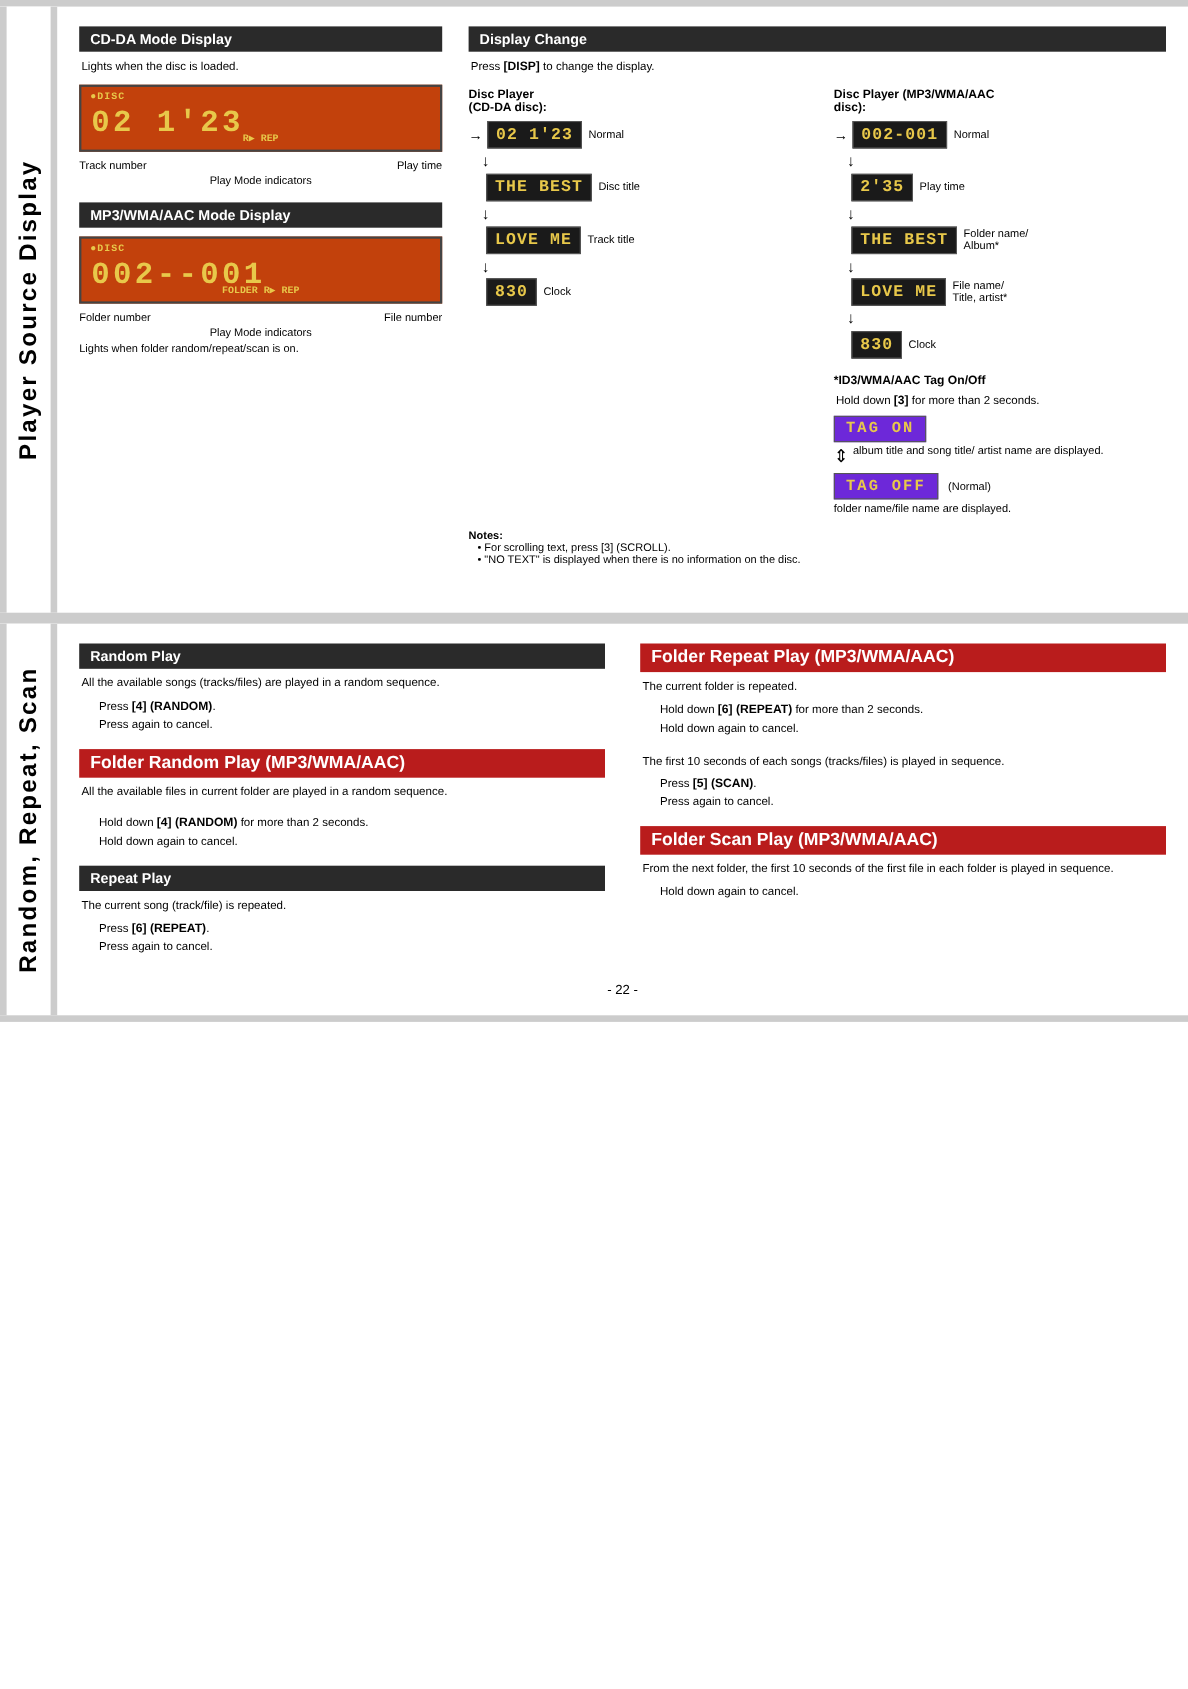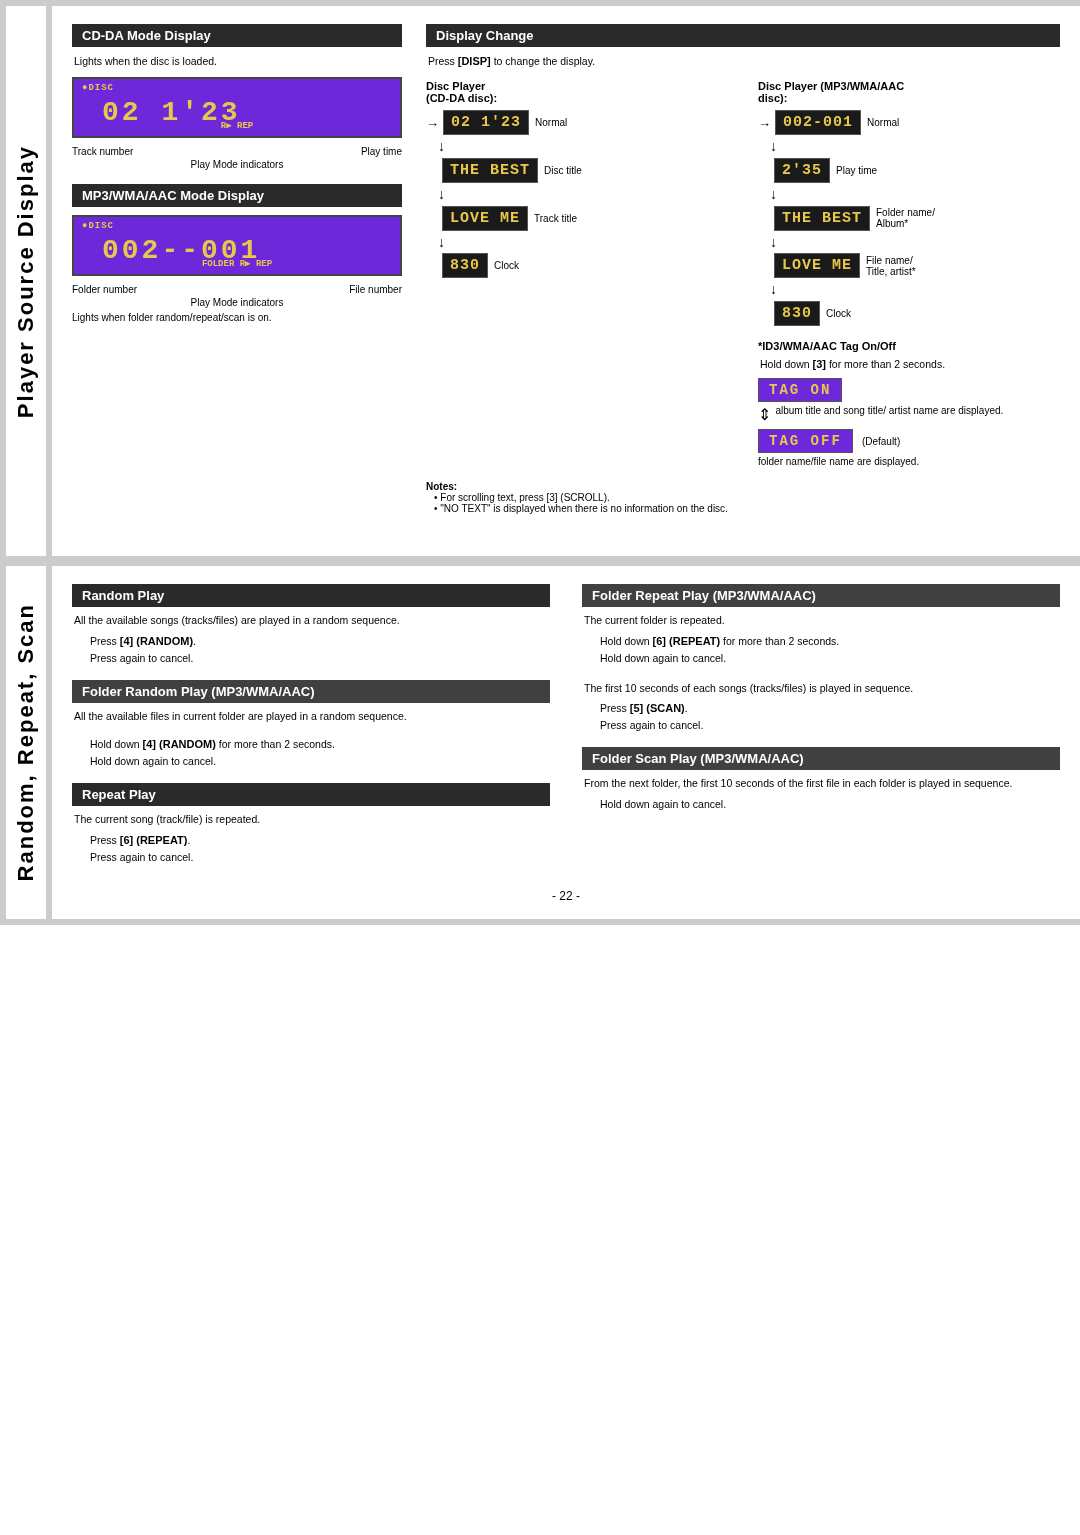--- a/index.html
+++ b/index.html
@@ -76,26 +76,26 @@
     }
     .top-left-col {
       flex: 0 0 330px;
     }
     .top-right-col {
       flex: 1;
     }
 
     
     .lcd-display {
-      background: #6d28d9;
+      background: #c2410c;
       color: #e8c84a;
       font-family: 'Courier New', monospace;
       font-size: 28px;
       font-weight: bold;
-      padding: 8px 28px;
+      padding: 8px 9px;
       border: 2px solid #444;
       margin: 8px 0;
       position: relative;
       min-height: 58px;
       display: flex;
       flex-direction: column;
       align-items: flex-start;
       justify-content: center;
     }
     .lcd-top-indicator {
@@ -208,24 +208,24 @@
     }
     .subsection-header {
       background: #2a2a2a;
       color: #fff;
       font-weight: bold;
       font-size: 13px;
       padding: 4px 10px;
       margin-bottom: 5px;
     }
     .subsection-header-olive {
-      background: #404040;
+      background: #b91c1c;
       color: #fff;
       font-weight: bold;
-      font-size: 13px;
+      font-size: 16px;
       padding: 4px 10px;
       margin-bottom: 5px;
     }
     .subsection-body {
       font-size: 10.5px;
       line-height: 1.55;
       padding: 0 2px;
     }
     .subsection-body b {
       font-size: 11px;
@@ -432,21 +432,21 @@
                   <div style="margin-top:5px;">
                     <span class="tag-lcd">TAG ON</span>
                   </div>
                   <div style="display:flex; align-items:flex-start; margin-top:3px;">
                     <span style="font-size:16px; margin-right:4px;">⇕</span>
                     <span class="tag-text">album title and song title/
 artist name are displayed.</span>
                   </div>
                   <div style="margin-top:5px;">
                     <span class="tag-lcd">TAG OFF</span>
-                    <span class="tag-text" style="margin-left:6px;">(Default)</span>
+                    <span class="tag-text" style="margin-left:6px;">(Normal)</span>
                   </div>
                   <div class="tag-text" style="margin-top:3px;">folder name/file name are
 displayed.</div>
                 </div>
 
               </div>
             </div>
 
             <div class="notes-section">
               <div class="notes-title">Notes:</div>

